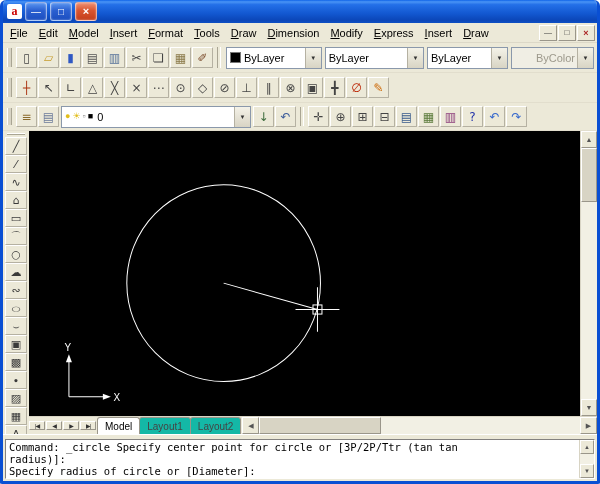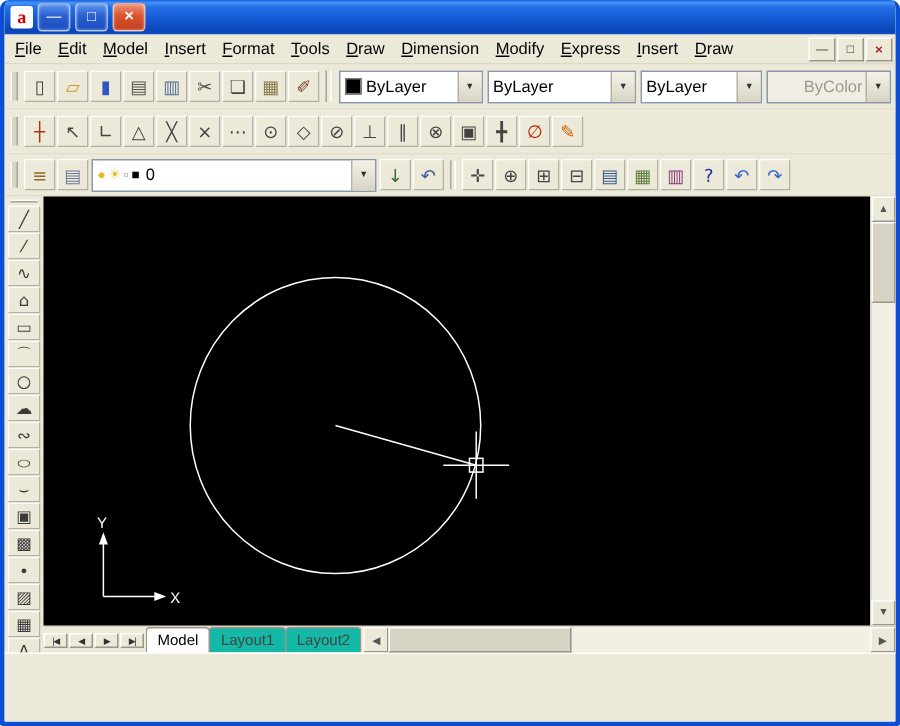--- a/index.html
+++ b/index.html
@@ -395,16 +395,24 @@
             <div class="sb-thumb-h"></div>
           </div>
           <div class="sb-btn">▶</div>
         </div>
       </div>
     </div>
   </div>
 
   <div class="command">
     <div class="cmd-splitter"></div>
+    <div class="cmd-body">
+      <div id="cmd-lines"><div class="cmd-line">Command: _circle Specify center point for circle or [3P/2P/Ttr (tan tan</div><div class="cmd-line">radius)]:</div><div class="cmd-line">Specify radius of circle or [Diameter]:</div></div>
+      <div class="cmd-scroll">
+        <div class="sb-btn">▲</div>
+        <div class="sb-track-v"></div>
+        <div class="sb-btn">▼</div>
+      </div>
+    </div>
   </div>
 
 
 </div>
 
 </body></html>

